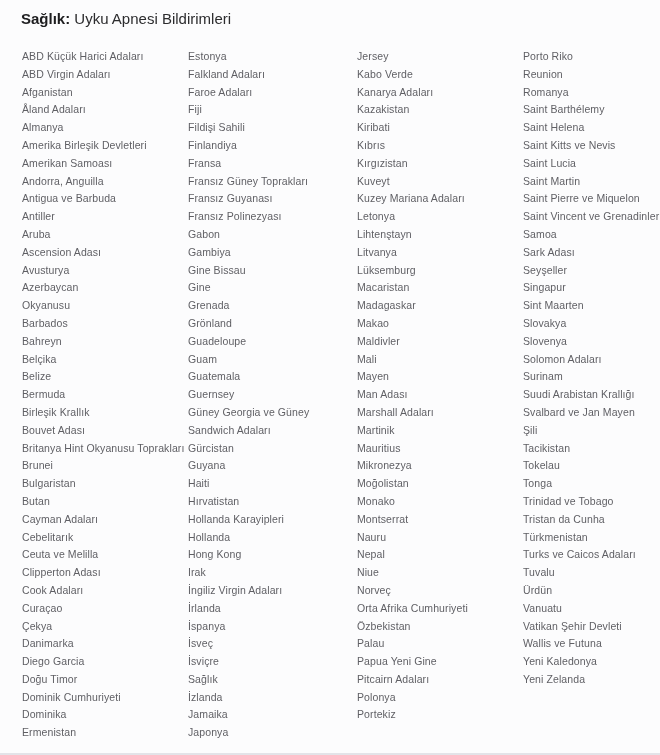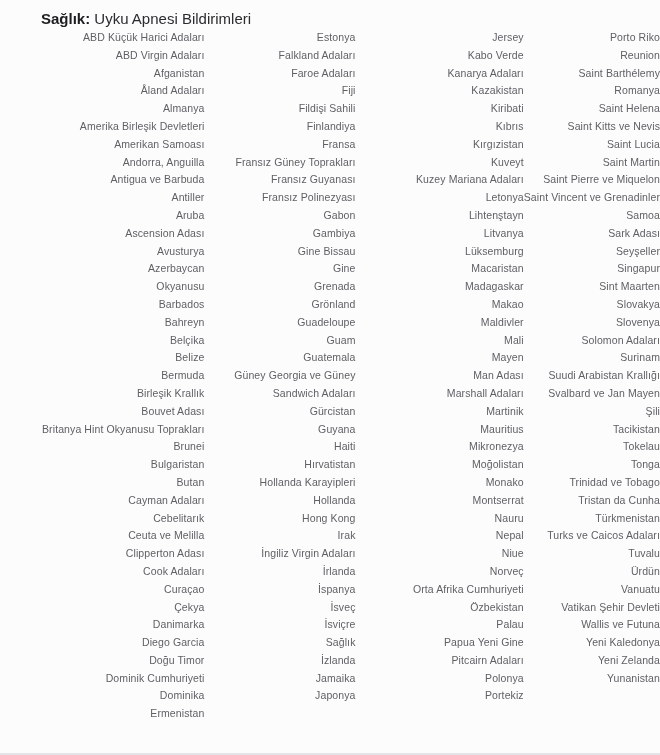--- a/index.html
+++ b/index.html
@@ -3,34 +3,34 @@
 <meta charset="utf-8">
 <style>
   * { box-sizing: border-box; margin: 0; padding: 0; }
   html, body {
     width: 660px; height: 755px;
     background: #fcfcfd;
     font-family: "Liberation Sans", sans-serif;
     overflow: hidden;
     position: relative;
   }
-  .page { width: 660px; height: 755px; position: relative; padding-left: 20px; }
+  .page { width: 660px; height: 755px; position: relative; }
   .page-header {
     padding: 9px 0 0 21px;
     font-size: 15px;
     line-height: 20px;
     color: #1d1d1f;
     font-weight: 400;
   }
   .page-header .title-bold { font-weight: 700; }
   .page-header .title-rest { color: #2c2c2e; }
   .country-grid {
     display: flex;
+    margin-top: 19px;
     padding-left: 22px;
-    text-align: right;
   }
   .country-col {
     list-style: none;
   }
   .country-col:nth-child(1) { width: 166px; }
   .country-col:nth-child(2) { width: 169px; }
   .country-col:nth-child(3) { width: 166px; }
   .country-col:nth-child(4) { width: 137px; }
   .country-col li {
     font-size: 10.5px;
@@ -115,20 +115,21 @@
         <li>Fransız Polinezyası</li>
         <li>Gabon</li>
         <li>Gambiya</li>
         <li>Gine Bissau</li>
         <li>Gine</li>
         <li>Grenada</li>
         <li>Grönland</li>
         <li>Guadeloupe</li>
         <li>Guam</li>
         <li>Guatemala</li>
+        <li>Guernsey</li>
         <li>Güney Georgia ve Güney Sandwich Adaları</li>
         <li>Gürcistan</li>
         <li>Guyana</li>
         <li>Haiti</li>
         <li>Hırvatistan</li>
         <li>Hollanda Karayipleri</li>
         <li>Hollanda</li>
         <li>Hong Kong</li>
         <li>Irak</li>
         <li>İngiliz Virgin Adaları</li>
@@ -177,22 +178,22 @@
         <li>Özbekistan</li>
         <li>Palau</li>
         <li>Papua Yeni Gine</li>
         <li>Pitcairn Adaları</li>
         <li>Polonya</li>
         <li>Portekiz</li>
       </ul>
     <ul class="country-col">
         <li>Porto Riko</li>
         <li>Reunion</li>
+        <li>Romanya</li>
         <li>Saint Barthélemy</li>
-        <li>Romanya</li>
         <li>Saint Helena</li>
         <li>Saint Kitts ve Nevis</li>
         <li>Saint Lucia</li>
         <li>Saint Martin</li>
         <li>Saint Pierre ve Miquelon</li>
         <li>Saint Vincent ve Grenadinler</li>
         <li>Samoa</li>
         <li>Sark Adası</li>
         <li>Seyşeller</li>
         <li>Singapur</li>
@@ -211,19 +212,18 @@
         <li>Tristan da Cunha</li>
         <li>Türkmenistan</li>
         <li>Turks ve Caicos Adaları</li>
         <li>Tuvalu</li>
         <li>Ürdün</li>
         <li>Vanuatu</li>
         <li>Vatikan Şehir Devleti</li>
         <li>Wallis ve Futuna</li>
         <li>Yeni Kaledonya</li>
         <li>Yeni Zelanda</li>
-        <li>Yunanistan</li>
       </ul>
   </div>
 
   <div class="bottom-divider"></div>
 
 </div>
 
 </body></html>

